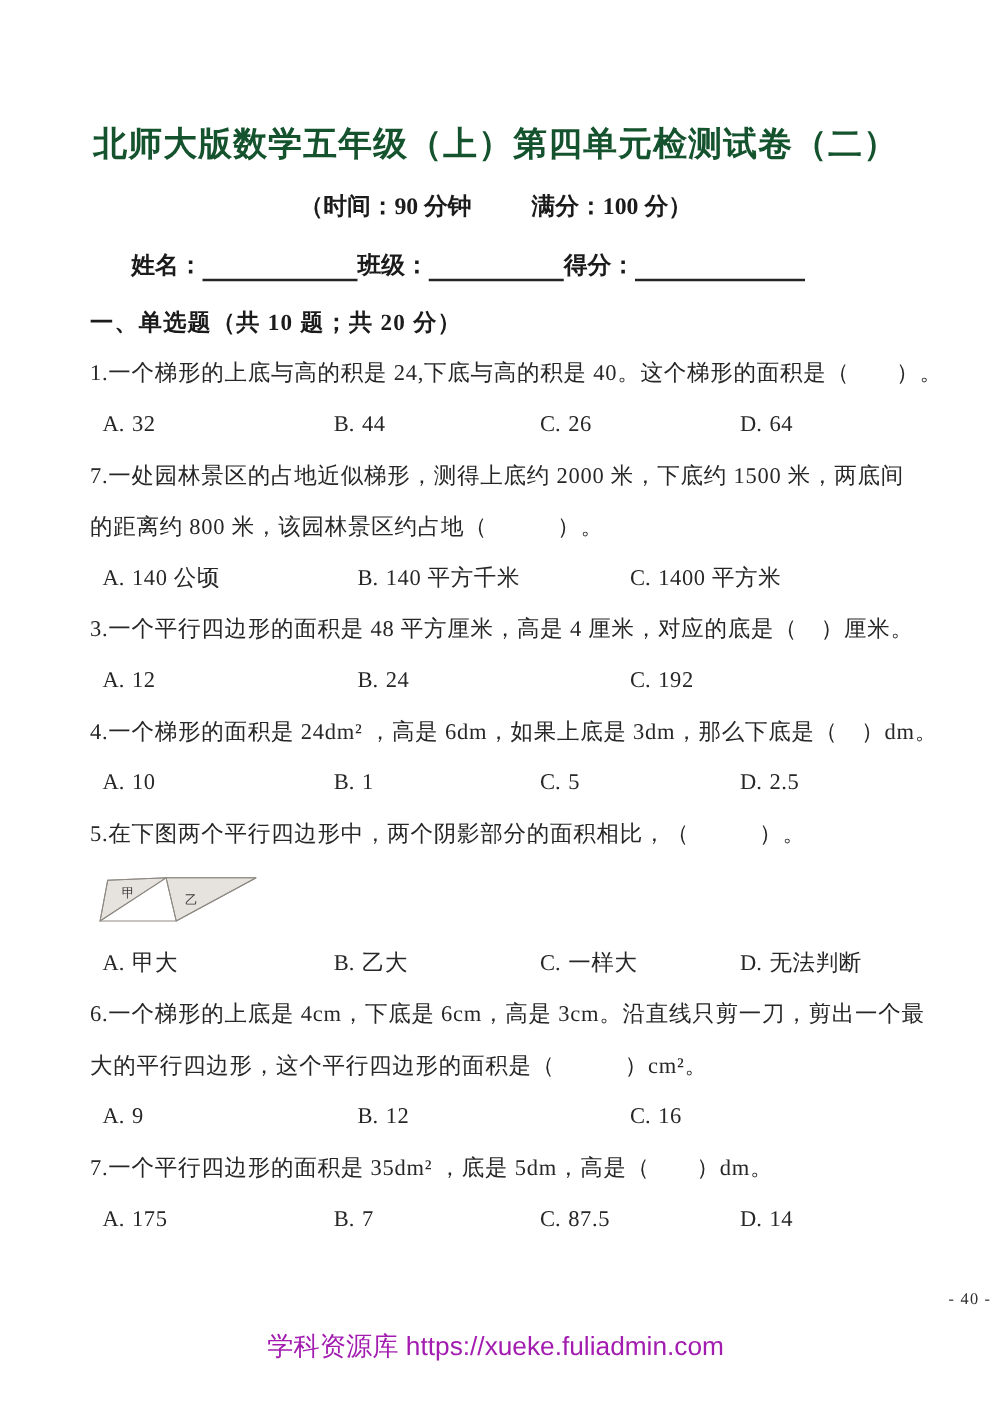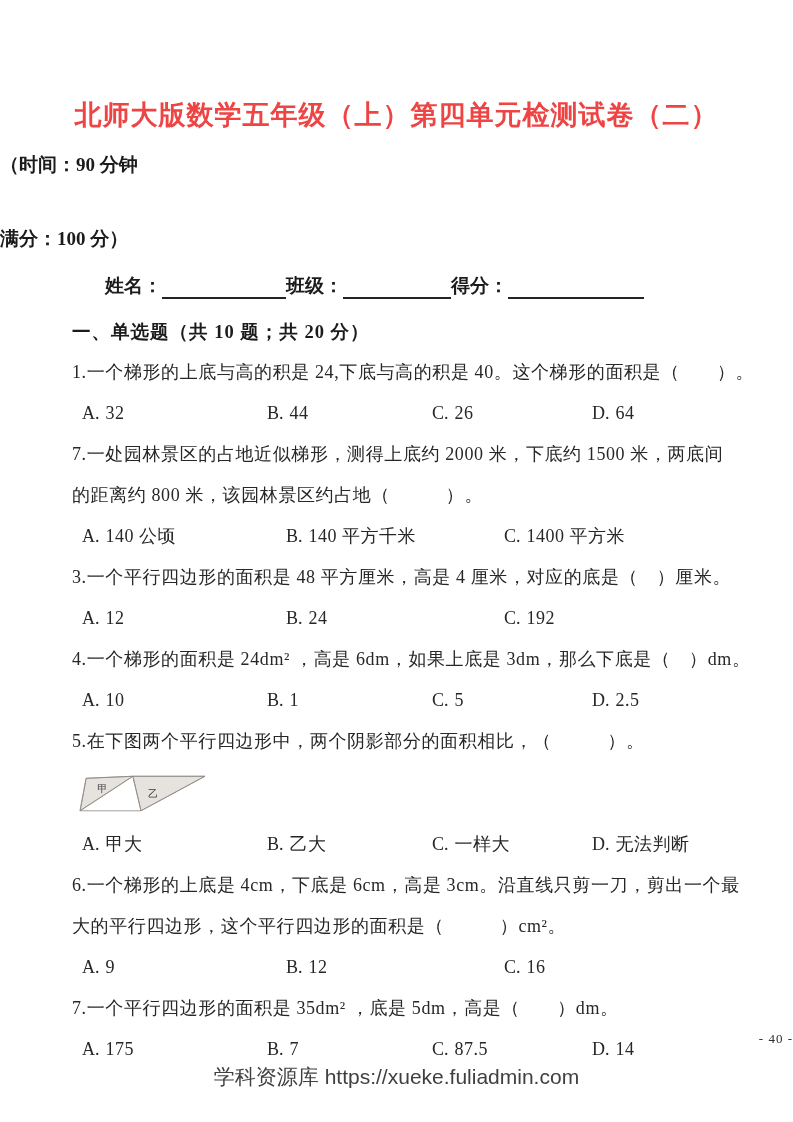--- a/index.html
+++ b/index.html
@@ -1,43 +1,43 @@
 <!DOCTYPE html>
 <html><head>
 <meta charset="utf-8">
 <style>
   * { margin:0; padding:0; box-sizing:border-box; }
   html, body { background:#ffffff; }
   .page {
     position:relative; width:793px; height:1122px; background:#ffffff;
     font-family:"Liberation Serif","DejaVu Serif",serif; color:#232323; overflow:hidden;
   }
-  .title { padding-top:97px; text-align:center; font-size:27px; font-weight:700; letter-spacing:1px; color:#ef4444; }
+  .title { padding-top:97px; text-align:center; font-size:27px; font-weight:700; letter-spacing:1px; color:#14532d; }
   .subtitle { margin-top:26px; text-align:center; font-size:19px; font-weight:700; color:#1b1b1b; }
-  .meta { margin-top:19px; display:flex; justify-content:center; gap:48px; font-size:19px; font-weight:700; color:#1b1b1b;flex-direction:column; }
+  .meta { margin-top:19px; display:flex; justify-content:center; gap:48px; font-size:19px; font-weight:700; color:#1b1b1b; }
   .info-row { margin:21px 80px 0 105px; display:flex; align-items:flex-end; font-size:19px; font-weight:700; color:#1b1b1b;text-align:center; }
   .blank { display:inline-block; border-bottom:2px solid #242424; height:24px; }
   .blank.b1 { width:124px; } .blank.b2 { width:108px; } .blank.b3 { width:136px; }
   .section-heading { margin:20px 40px 0 72px; height:24px; font-size:18.5px; font-weight:700; letter-spacing:1px; color:#1b1b1b; }
   #questions { margin:8px 26px 0 72px; font-size:18px; color:#272727; }
   .qline { height:41px; display:flex; align-items:center; letter-spacing:0.6px; white-space:nowrap; }
   .opt-row { position:relative; height:41px; }
   .opt { position:absolute; top:50%; transform:translateY(-50%); display:flex; align-items:baseline; white-space:nowrap; }
   .opt-value { margin-left:6px; letter-spacing:0.5px; }
   .cols4 .opt:nth-child(1){ left:10px; } .cols4 .opt:nth-child(2){ left:195px; }
   .cols4 .opt:nth-child(3){ left:360px; } .cols4 .opt:nth-child(4){ left:520px; }
   .cols3 .opt:nth-child(1){ left:10px; } .cols3 .opt:nth-child(2){ left:214px; }
   .cols3 .opt:nth-child(3){ left:432px; }
   .figure-row { height:62px; display:flex; align-items:center; }
   .fig-svg { margin-left:4px; display:block; }
   .shade { fill:#e6e3de; stroke:#8f8a84; stroke-width:0.8; }
   .openpoly { fill:none; stroke:#8f8a84; stroke-width:0.8; }
   .fig-label { font-size:10px; fill:#3a3a3a; font-family:"Liberation Serif","DejaVu Serif",serif; }
   .page-number { position:absolute; top:1031px; left:0; width:100%; text-align:right; font-size:13px; color:#2e2e2e; letter-spacing:1px; }
-  .site-link { position:absolute; top:1063px; left:0; width:100%; text-align:center; font-size:21px; color:#404040;
+  .site-link { position:absolute; top:1063px; left:0; width:100%; text-align:center; font-size:21px; color:#a21caf;
                font-family:"Liberation Sans","DejaVu Sans",sans-serif; }
 </style>
 </head>
 <body>
 
 <div class="page">
 
   <h1 class="title">北师大版数学五年级（上）第四单元检测试卷（二）</h1>
 
   <div class="meta">

